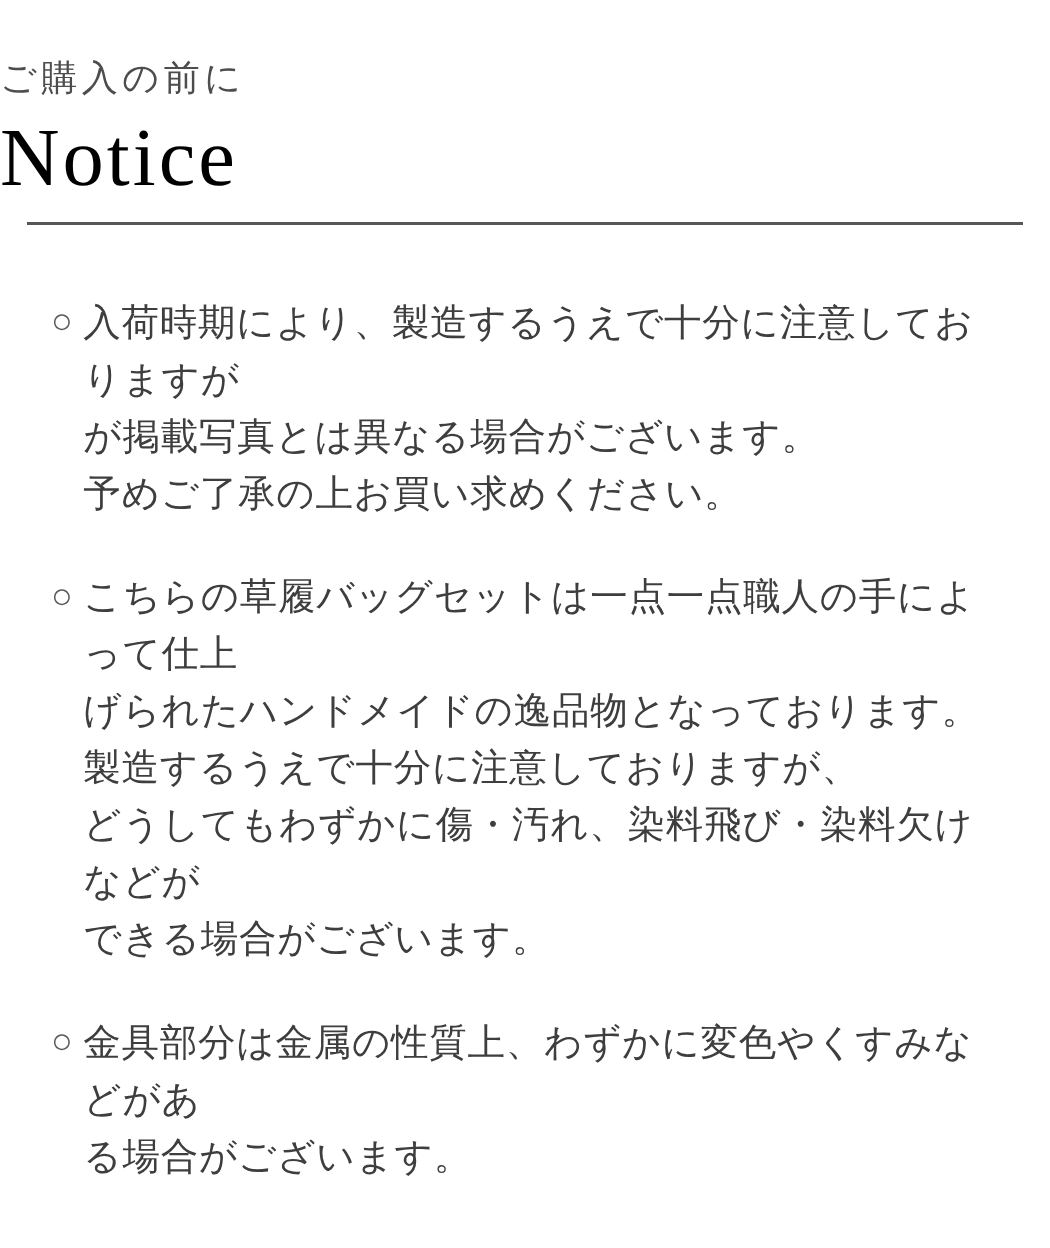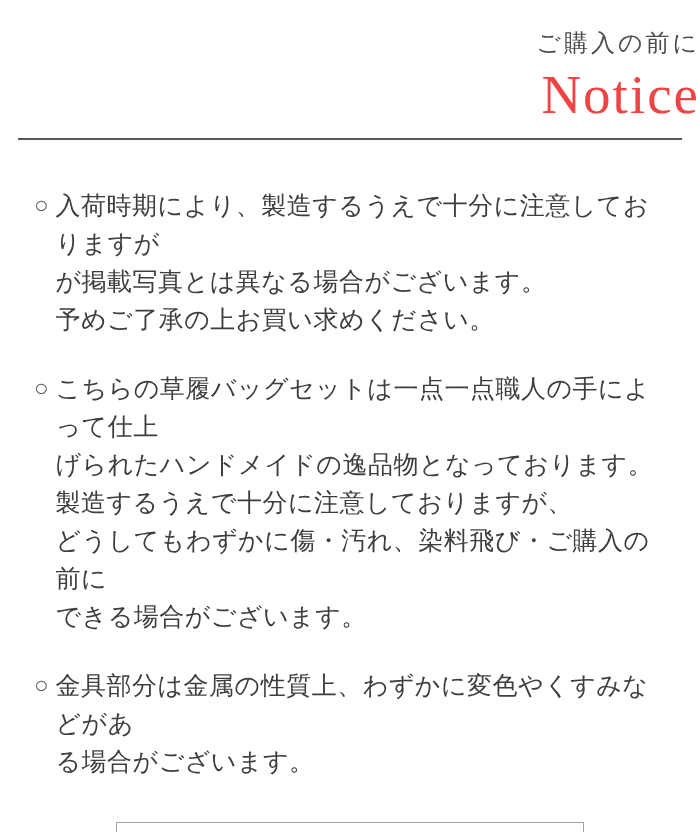--- a/index.html
+++ b/index.html
@@ -14,36 +14,35 @@
     color: #3e3e3e;
     overflow: hidden;
   }
   .page {
     width: 700px;
     height: 832px;
     box-sizing: border-box;
   }
   
   .header {
-    text-align: right;
-    padding-top: 12px;
-    margin-top: 16px;
+    text-align: left;
+    padding-top: 38px;
   }
   .subtitle {
     font-family: "Liberation Serif", "DejaVu Serif", serif;
     font-size: 24px;
     letter-spacing: 3px;
     color: #4d4d4d;
     line-height: 1.3;
   }
   .title {
     font-family: "Liberation Serif", "DejaVu Serif", serif;
     font-size: 55px;
     font-weight: 400;
-    color: #ef4444;
+    color: #000000;
     line-height: 1.0;
     margin-top: 8px;
     letter-spacing: 2px;
   }
   .header-divider {
     border: none;
     border-top: 2px solid #565656;
     margin: 16px 18px 0 18px;
   }
   
@@ -105,21 +104,21 @@
       <span class="bullet">○</span>
       <span class="notice-text">入荷時期により、製造するうえで十分に注意しておりますが
 が掲載写真とは異なる場合がございます。
 予めご了承の上お買い求めください。</span>
     </li>
     <li class="notice-item">
       <span class="bullet">○</span>
       <span class="notice-text">こちらの草履バッグセットは一点一点職人の手によって仕上
 げられたハンドメイドの逸品物となっております。
 製造するうえで十分に注意しておりますが、
-どうしてもわずかに傷・汚れ、染料飛び・ご購入の前に
+どうしてもわずかに傷・汚れ、染料飛び・染料欠けなどが
 できる場合がございます。</span>
     </li>
     <li class="notice-item">
       <span class="bullet">○</span>
       <span class="notice-text">金具部分は金属の性質上、わずかに変色やくすみなどがあ
 る場合がございます。</span>
     </li>
   </ul>
 
   <div class="assurance-box">

